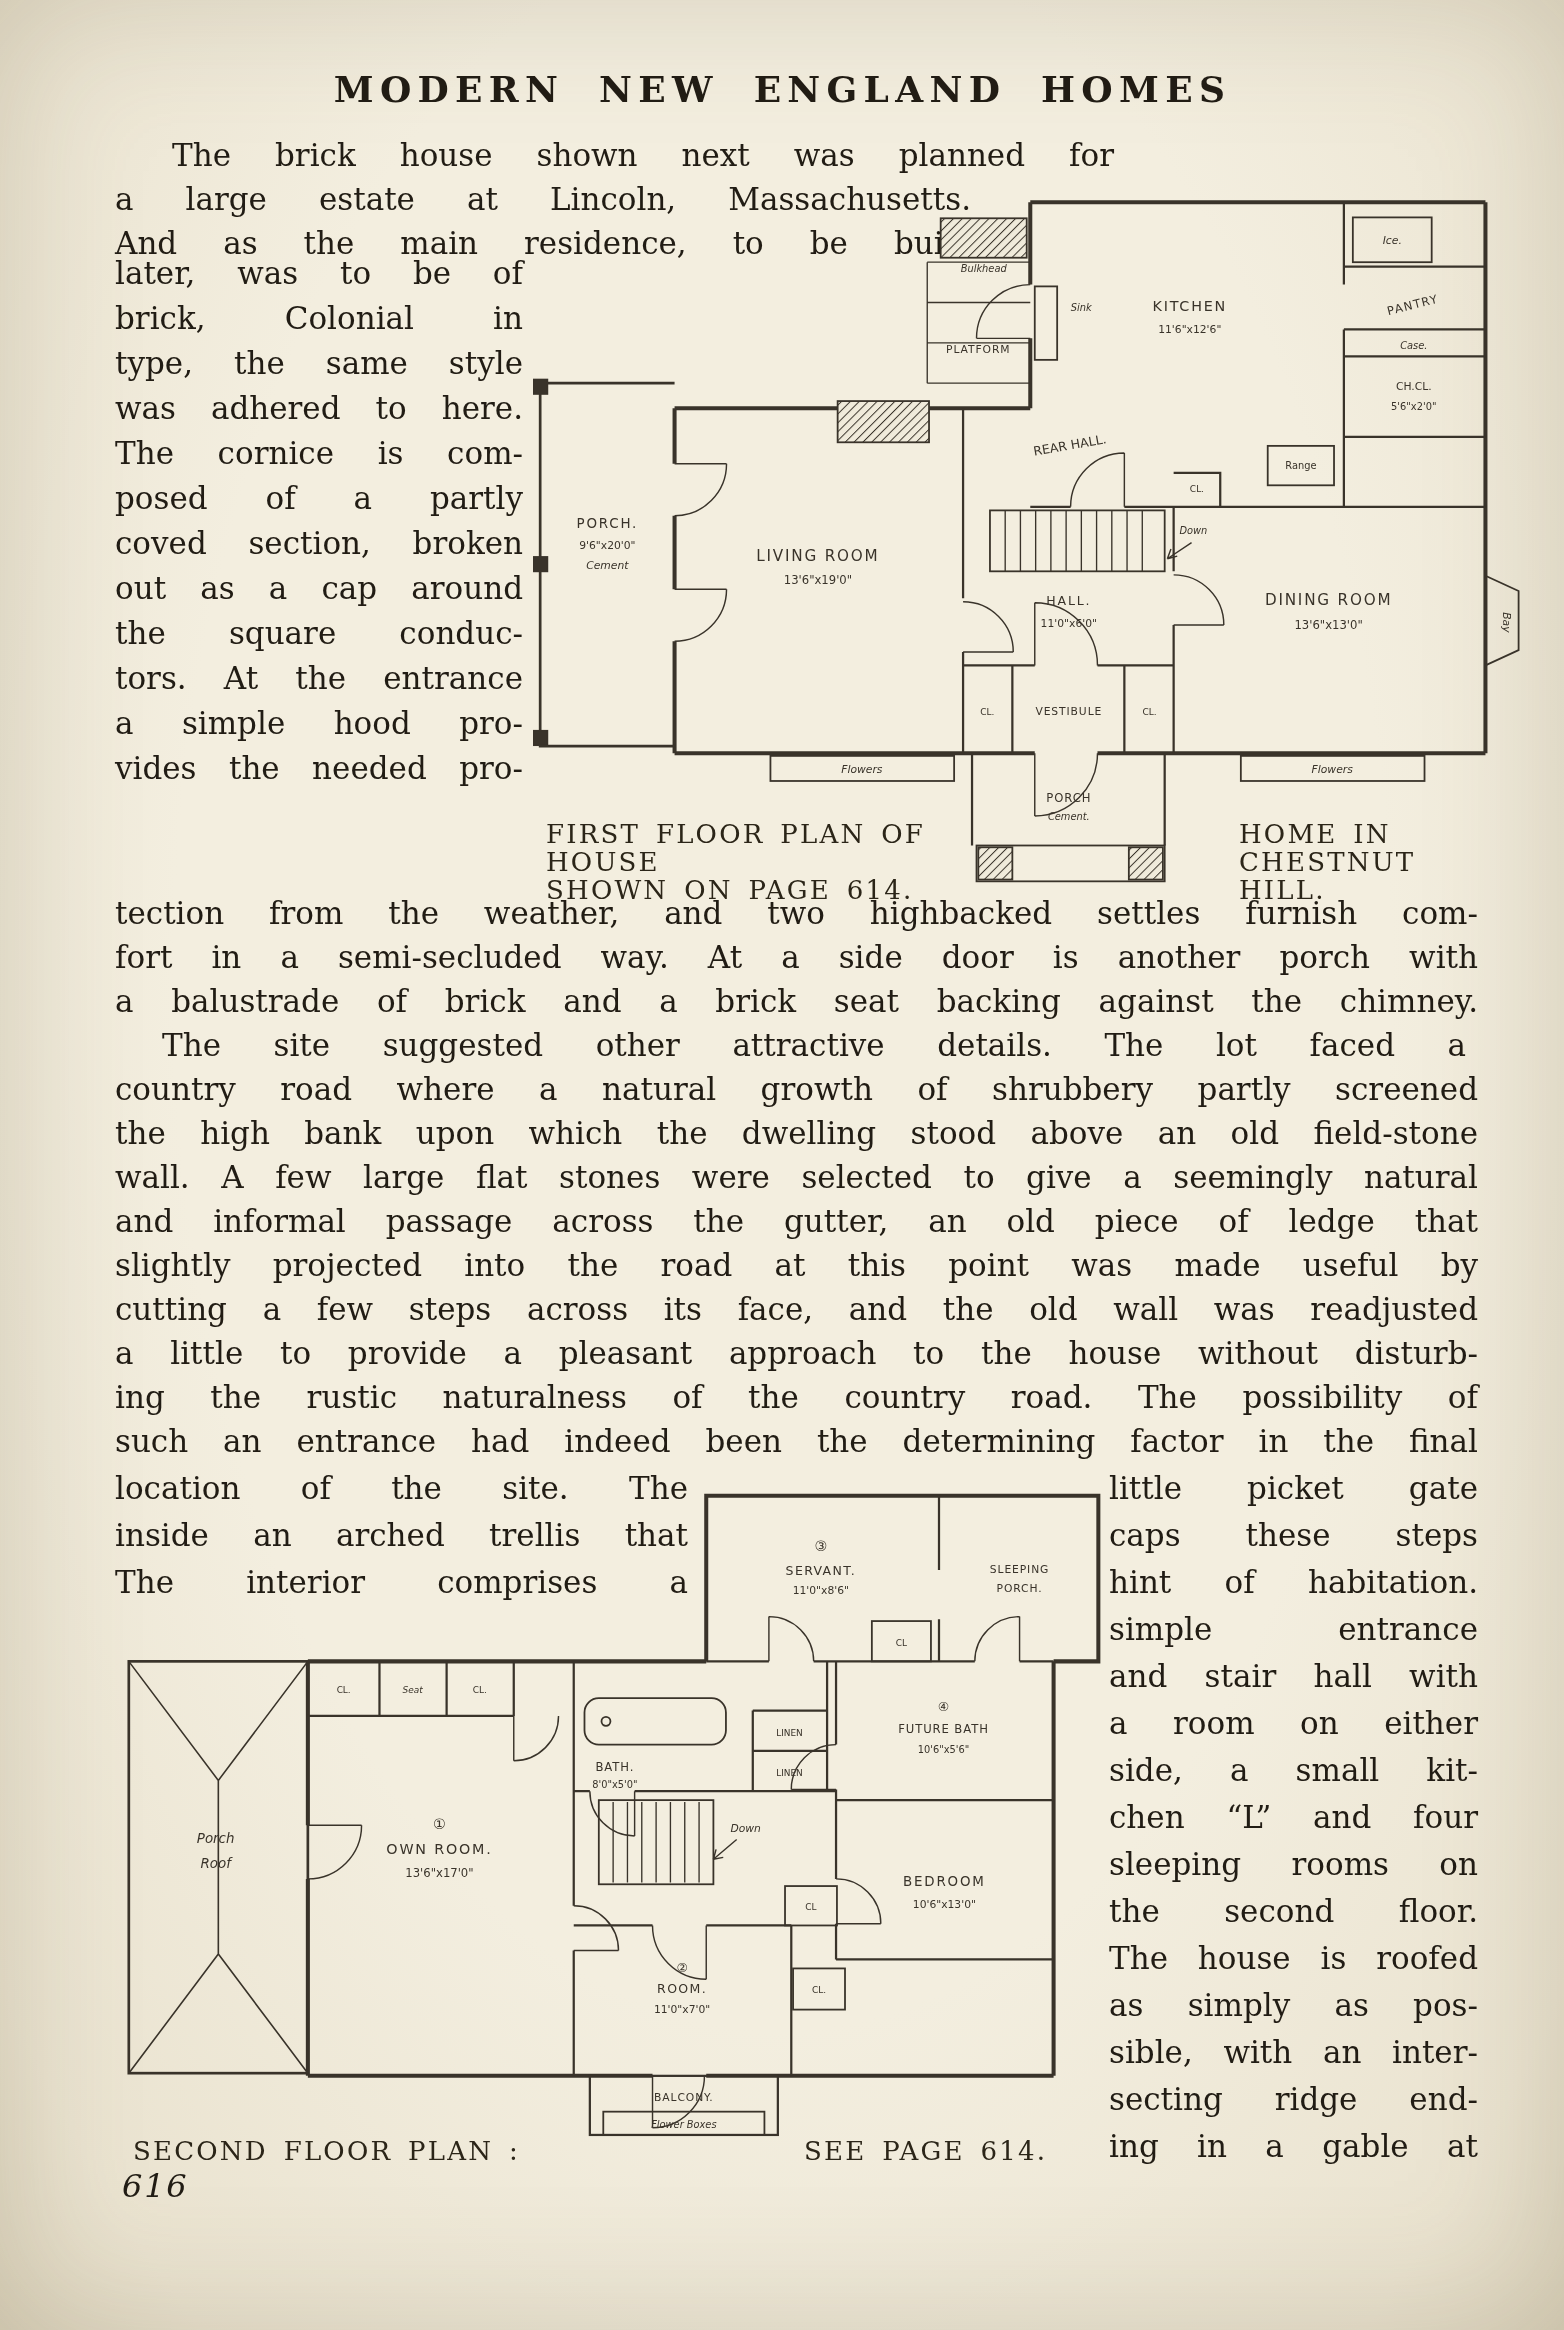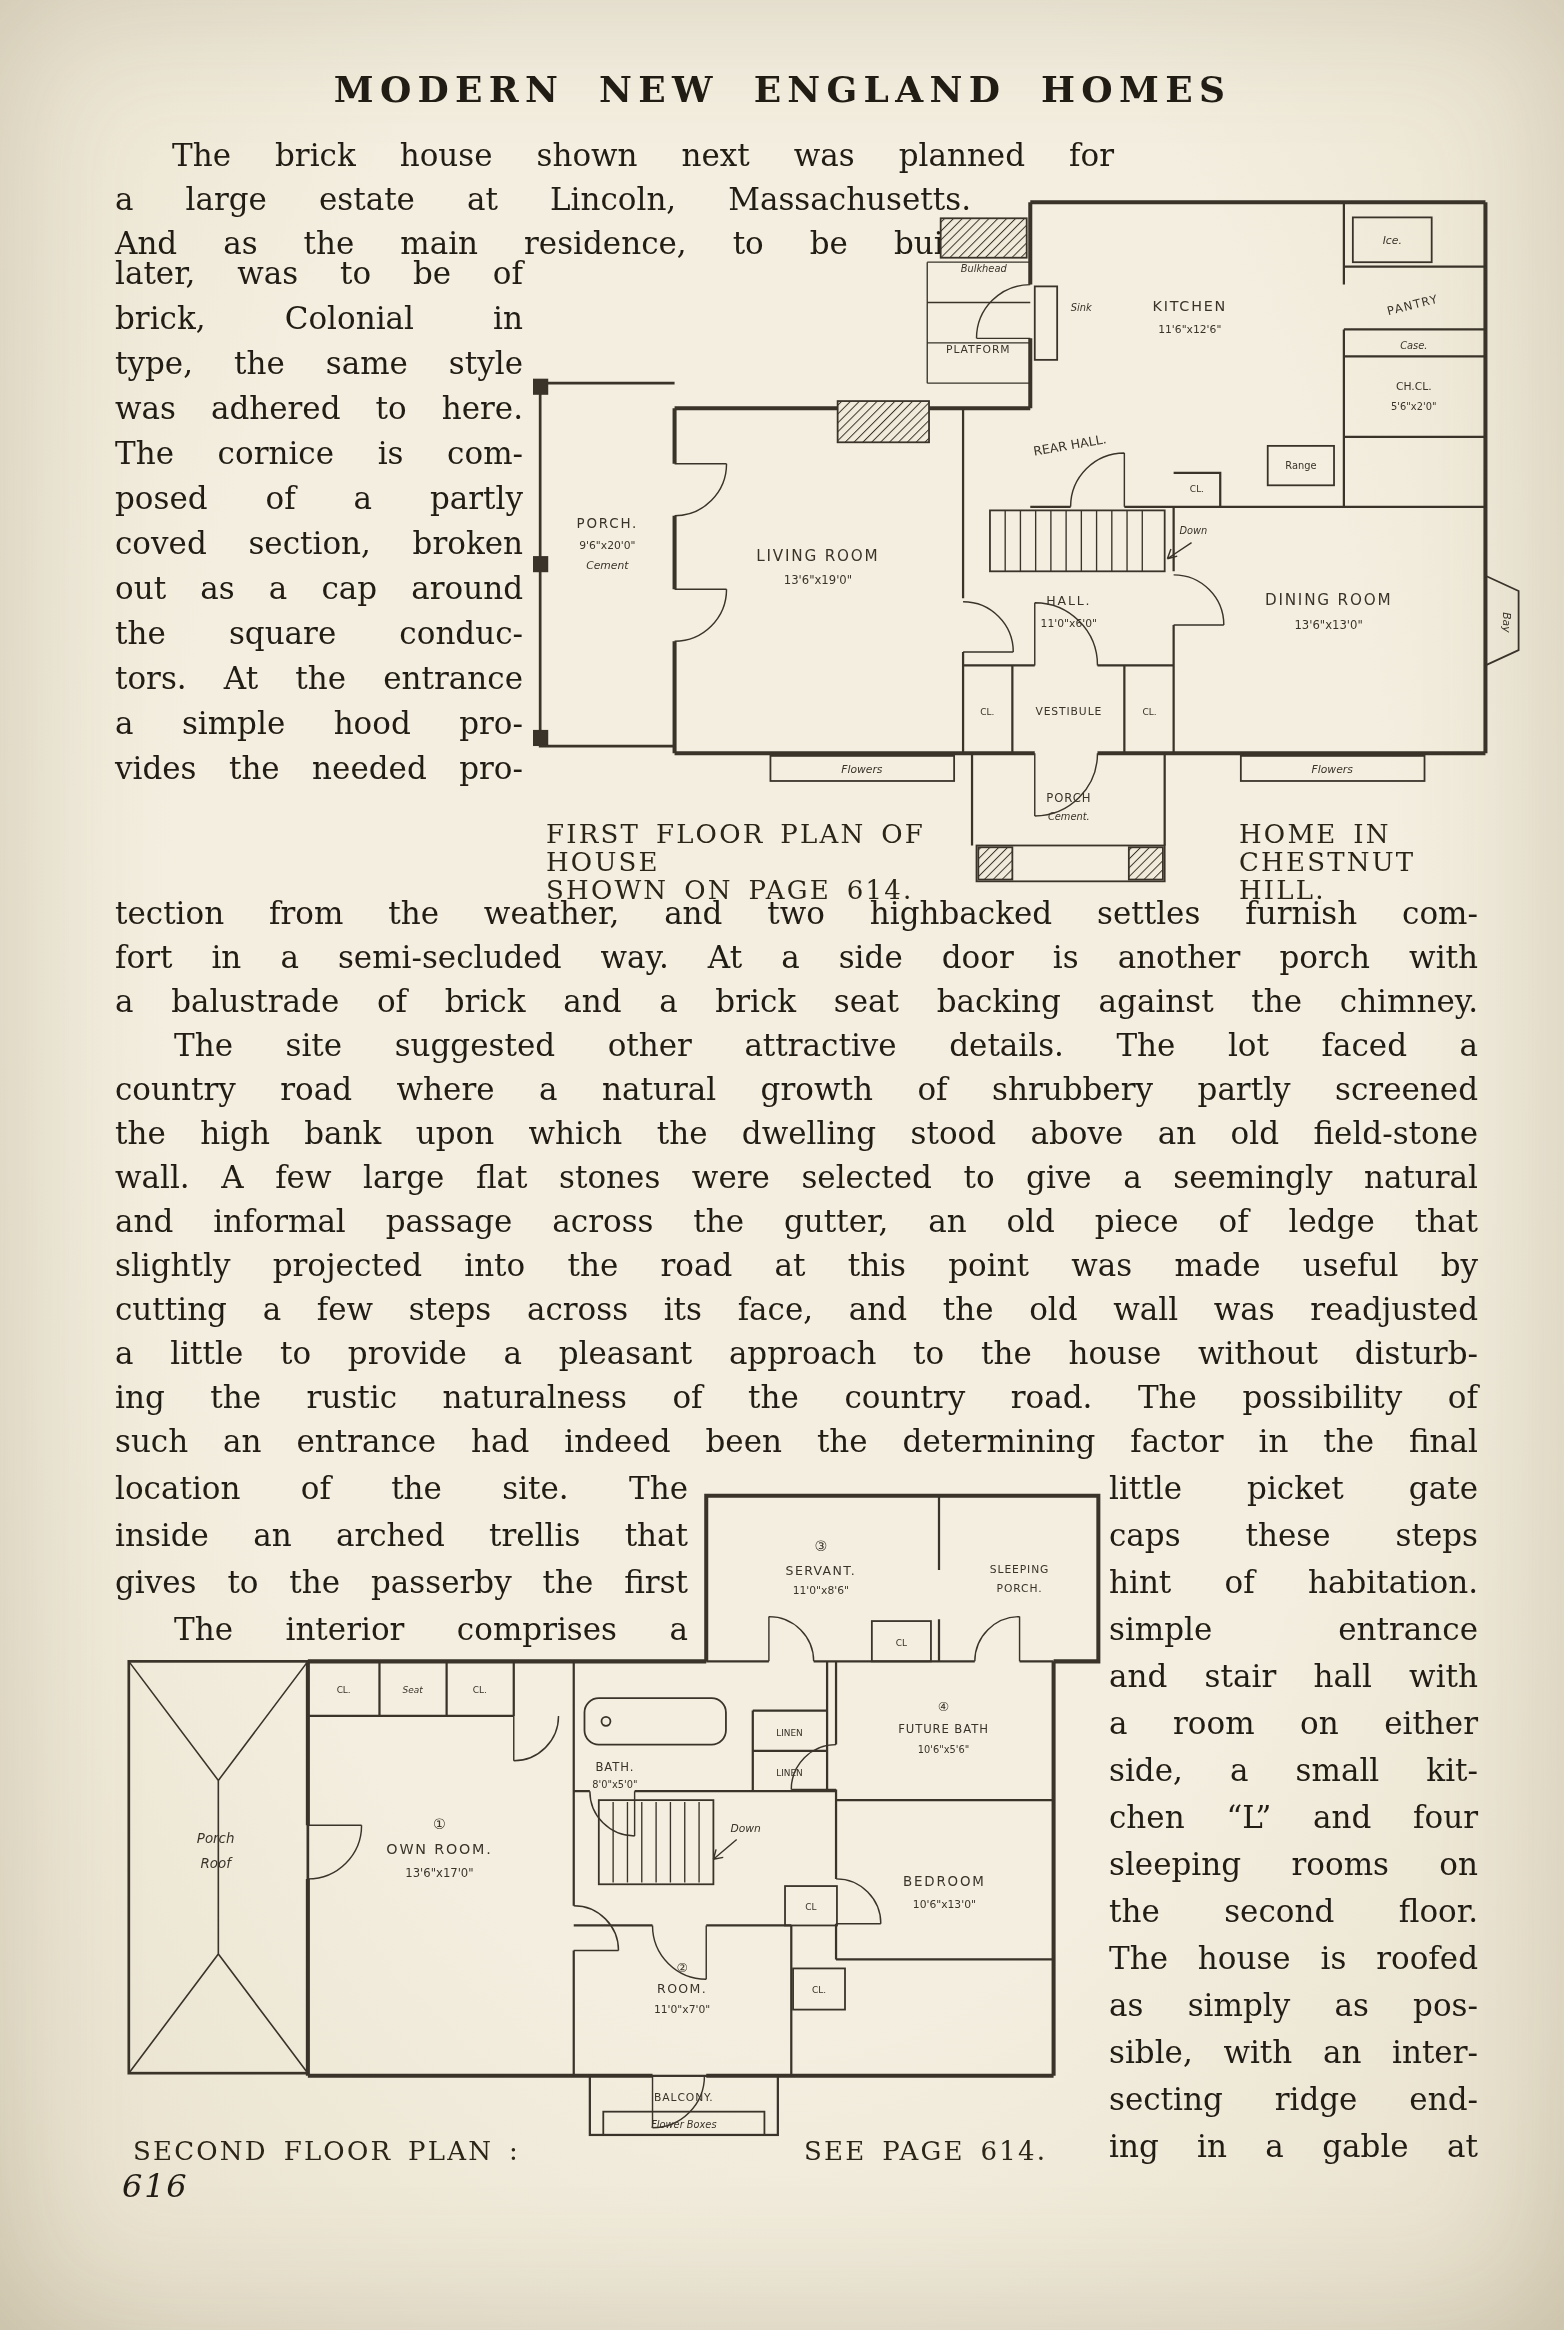--- a/index.html
+++ b/index.html
@@ -13,21 +13,21 @@
   .title{
     left:0;right:0;top:68px;text-align:center;font-weight:bold;
     font-size:36px;letter-spacing:6.3px;word-spacing:16px;margin:0;
   }
   .body-text{font-size:31px;line-height:44px;}
   .lh52{line-height:47px;}
   .region > div{text-align:justify;text-align-last:justify;}
   #para1-wide > div:nth-child(1){margin-left:57px;width:942px;}
   #para1-wide > div:nth-child(2){width:856px;}
   #para1-wide > div:nth-child(3){width:851px;}
-  #para-mid  > div:nth-child(4){margin-left:59px;width:1304px;}
+  #para-mid  > div:nth-child(4){margin-left:47px;width:1304px;}
   #col-left  > div:nth-child(4){margin-left:59px;width:514px;}
   .caption{font-size:26px;letter-spacing:2.2px;word-spacing:5.4px;line-height:28px;color:#2b2518;}
   .caption > div{text-align:left;text-align-last:auto;}
   .pagenum{font-size:32px;letter-spacing:1.8px;font-style:italic;}
   svg.plan{position:absolute;}
   svg.plan text{font-family:"DejaVu Sans", sans-serif;fill:#39332a;}
   svg.plan .it{font-style:italic;}
 </style>
 </head>
 <body>
@@ -157,21 +157,20 @@
       <div>slightly projected into the road at this point was made useful by</div>
       <div>cutting a few steps across its face, and the old wall was readjusted</div>
       <div>a little to provide a pleasant approach to the house without disturb-</div>
       <div>ing the rustic naturalness of the country road. The possibility of</div>
       <div>such an entrance had indeed been the determining factor in the final</div>
     </div>
 
   <div id="col-left" class="abs body-text lh52 region" style="left:115px;top:1465px;width:573px;">
       <div>location of the site. The</div>
       <div>inside an arched trellis that</div>
-      <div>gives to the passerby the first</div>
       <div>The interior comprises a</div>
     </div>
   <div id="col-right" class="abs body-text lh52 region" style="left:1109px;top:1465px;width:369px;">
       <div>little picket gate</div>
       <div>caps these steps</div>
       <div>hint of habitation.</div>
       <div>simple entrance</div>
       <div>and stair hall with</div>
       <div>a room on either</div>
       <div>side, a small kit-</div>

